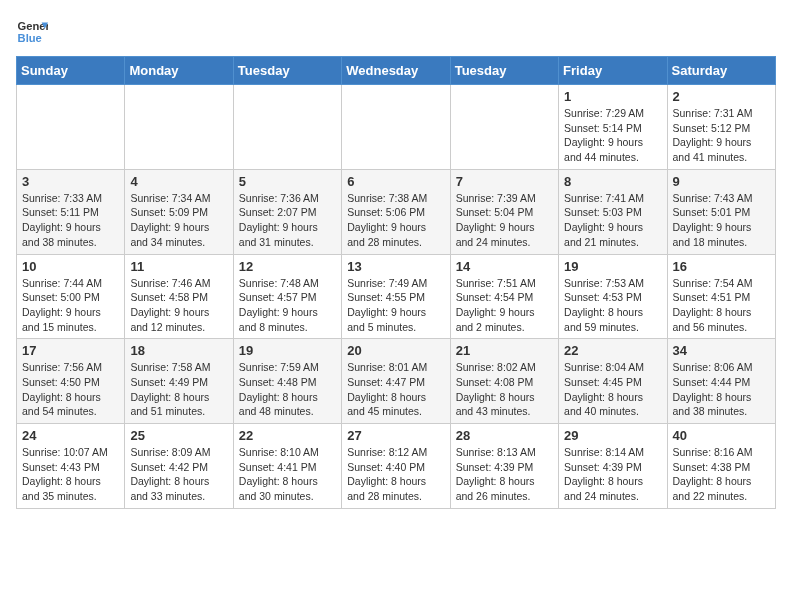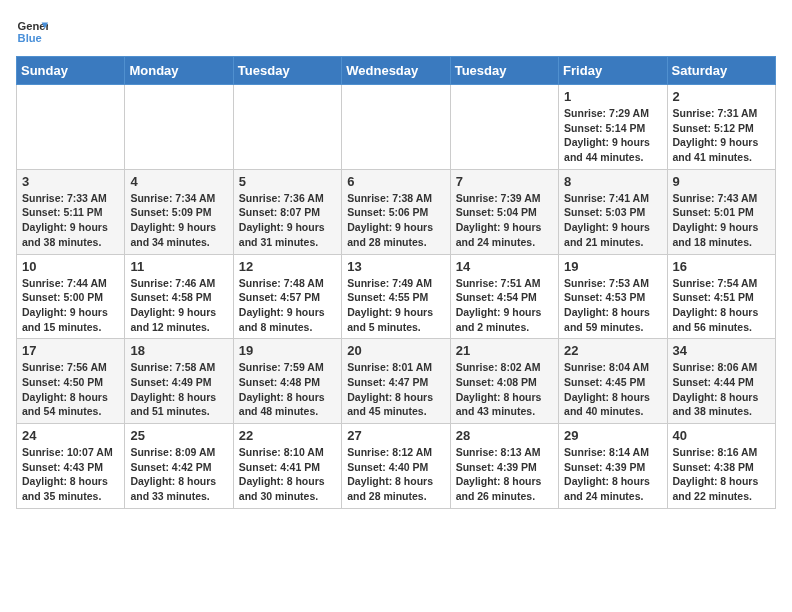--- a/index.html
+++ b/index.html
@@ -66,21 +66,20 @@
     }
     .day-number {
       font-size: 13px;
       font-weight: bold;
       display: block;
       margin-bottom: 2px;
     }
     .cell-content {
       font-size: 10.5px;
       line-height: 1.4;
-      font-weight: bold;
     }
     .empty-cell {
       background: #fff !important;
     }
   </style>
 </head>
 <body>
 
 <div class="header">
   <div class="logo">
@@ -137,21 +136,21 @@
         </td>
         <td>
           <span class="day-number">4</span>
           <div class="cell-content">Sunrise: 7:34 AM
 Sunset: 5:09 PM
 Daylight: 9 hours and 34 minutes.</div>
         </td>
         <td>
           <span class="day-number">5</span>
           <div class="cell-content">Sunrise: 7:36 AM
-Sunset: 8:07 PM
+Sunset: 2:07 PM
 Daylight: 9 hours and 31 minutes.</div>
         </td>
         <td>
           <span class="day-number">6</span>
           <div class="cell-content">Sunrise: 7:38 AM
 Sunset: 5:06 PM
 Daylight: 9 hours and 28 minutes.</div>
         </td>
         <td>
           <span class="day-number">7</span>

